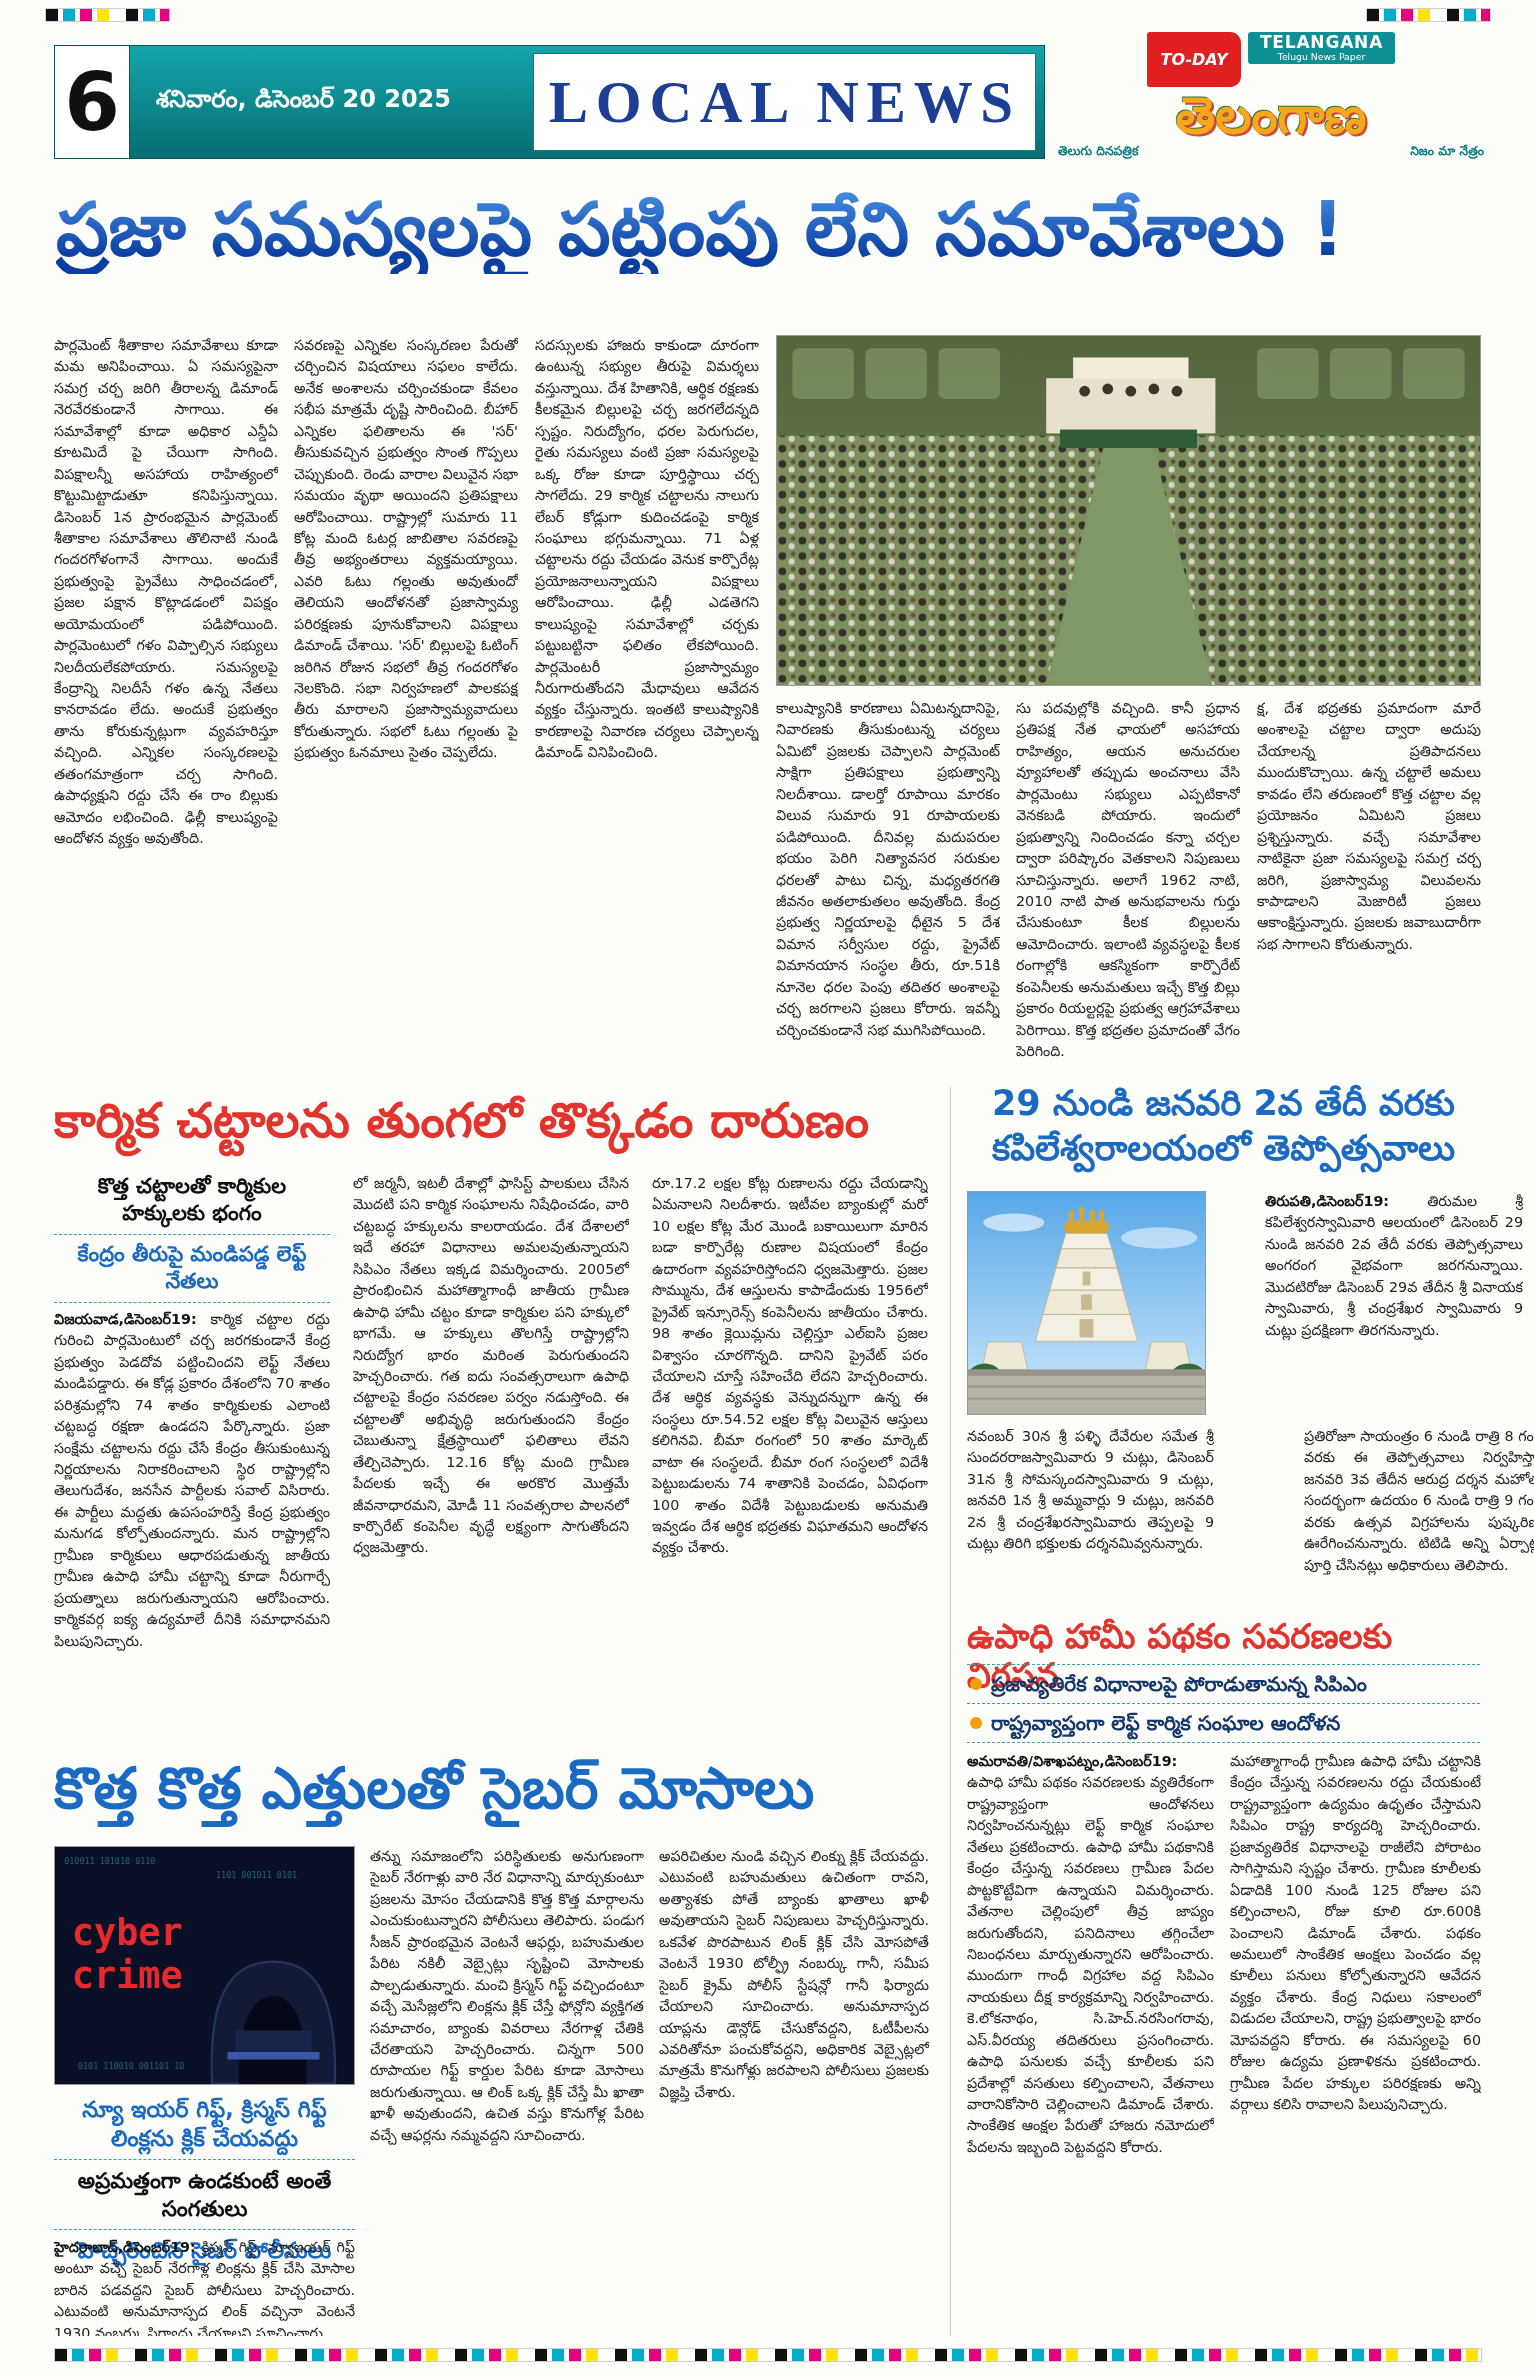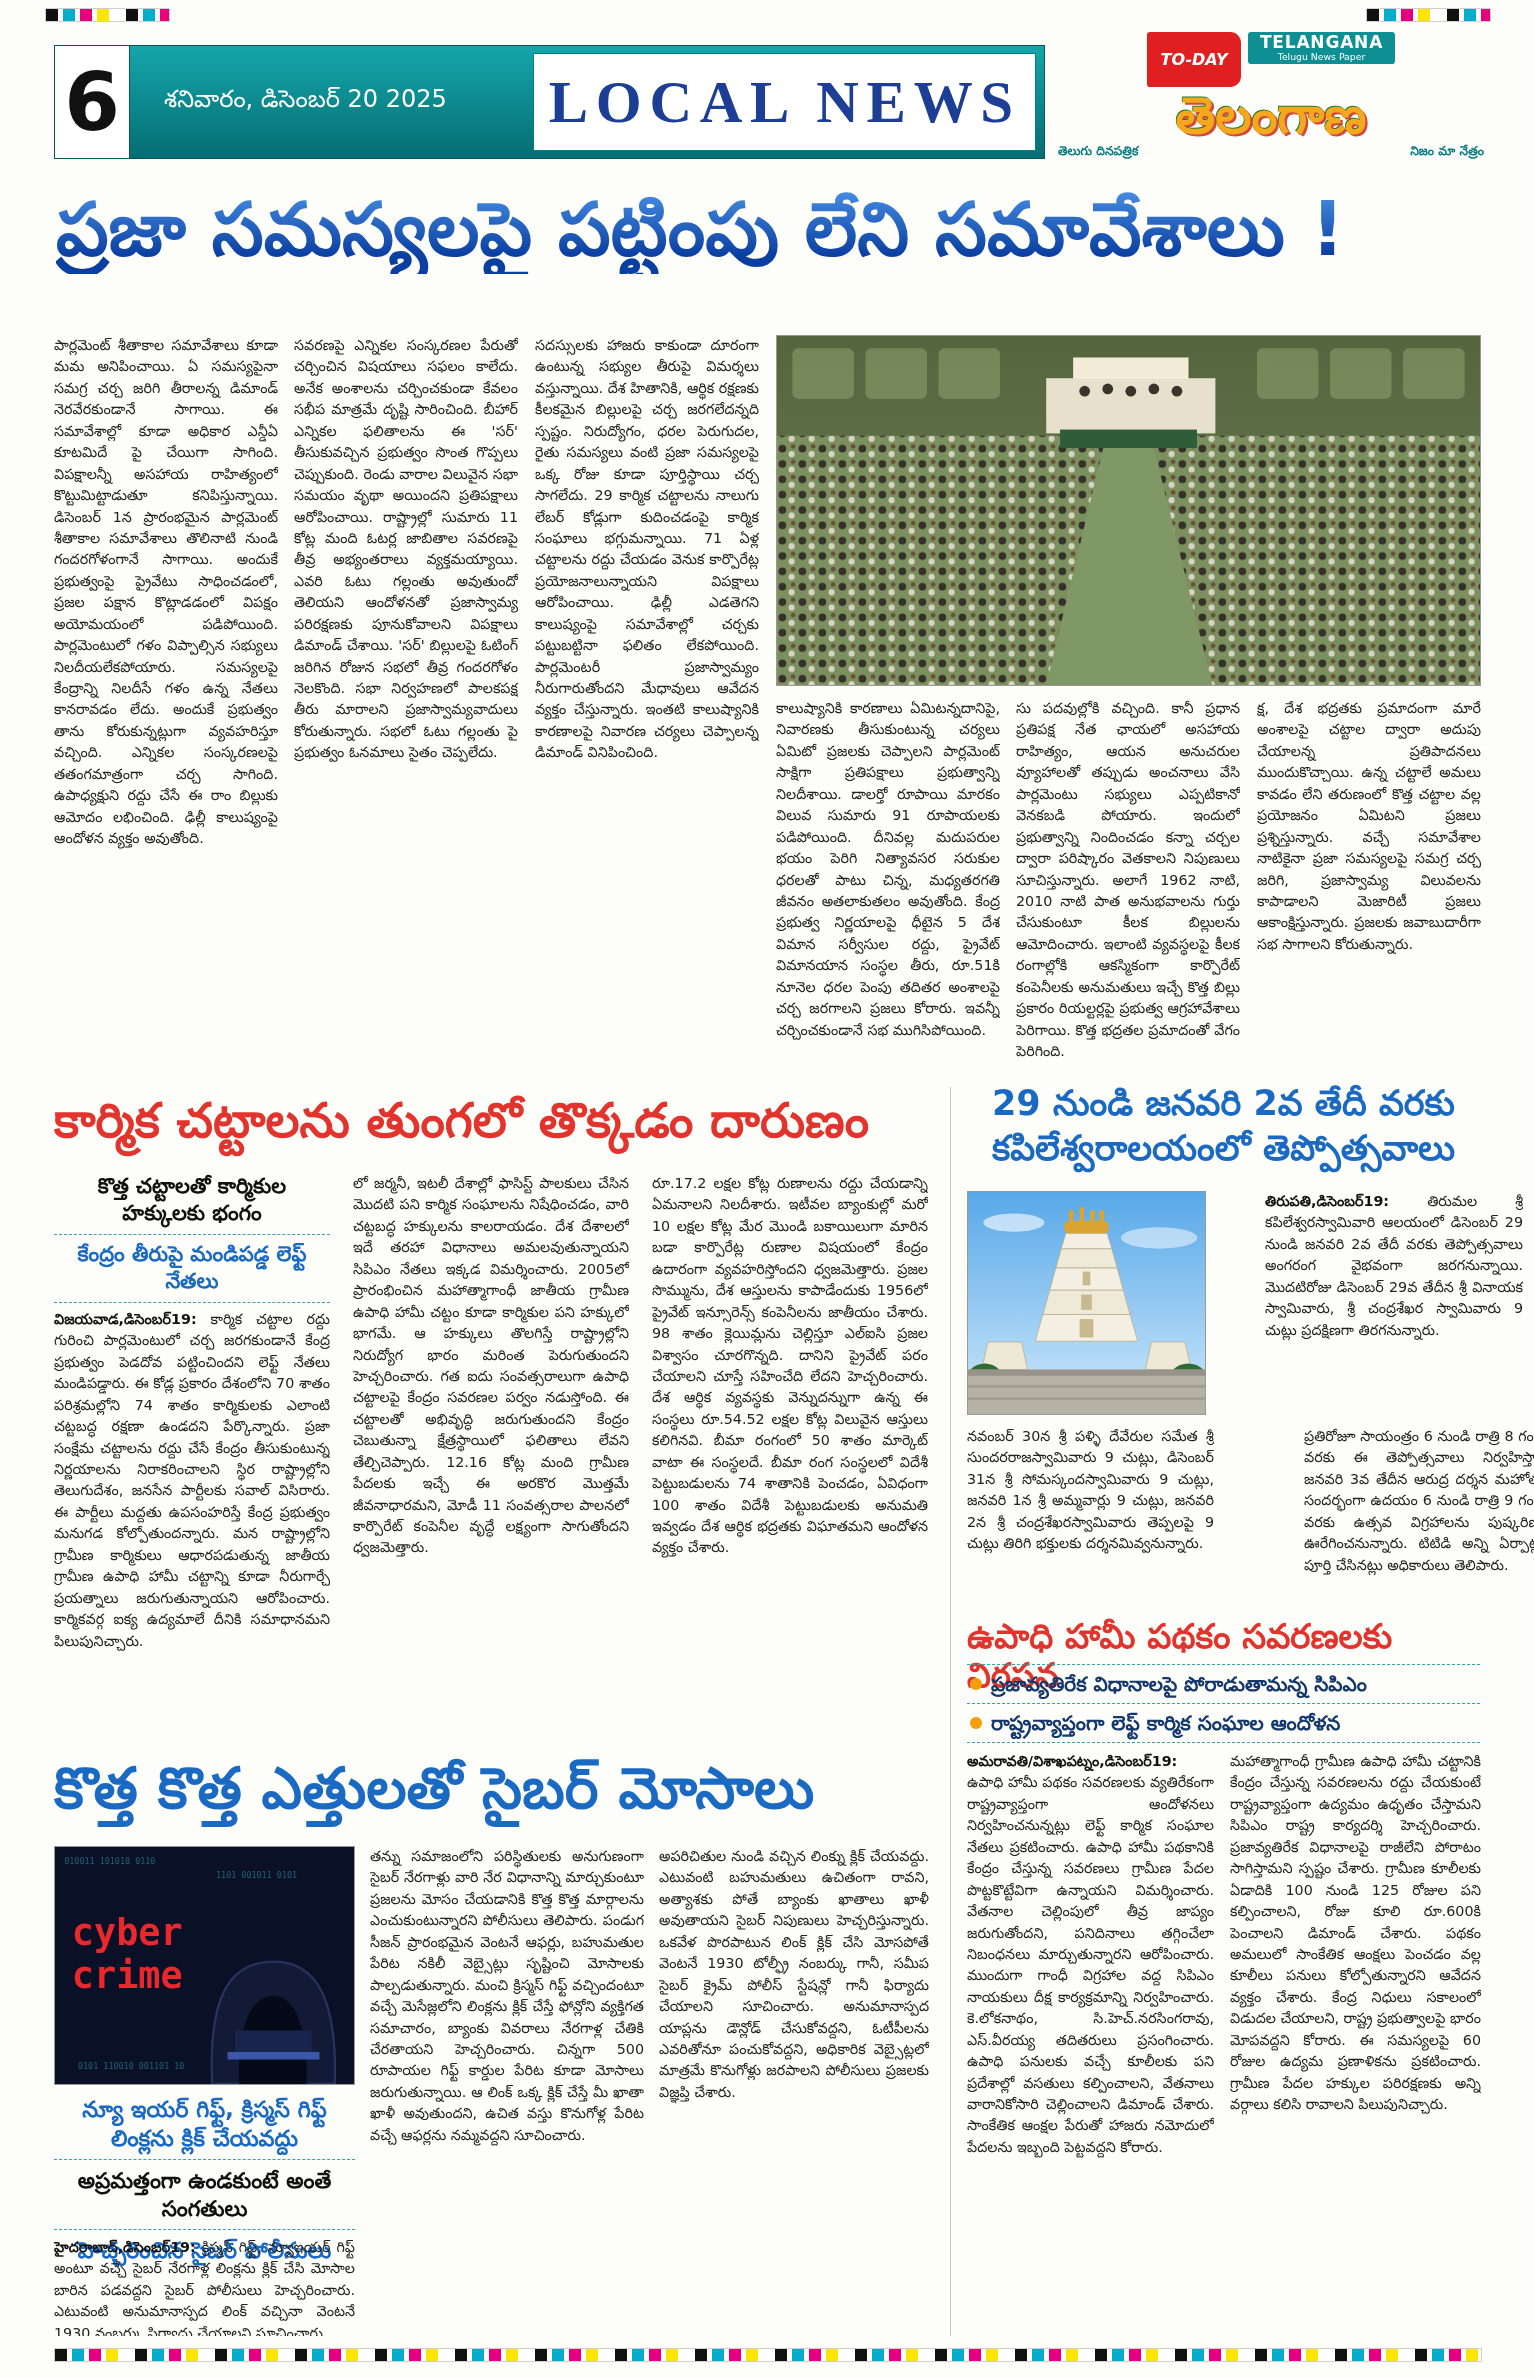--- a/index.html
+++ b/index.html
@@ -21,21 +21,21 @@
     position:absolute;left:54px;top:45px;width:991px;height:114px;
     background:linear-gradient(180deg,#14a6ab,#056e73);
     border:1.5px solid #06565c;box-sizing:border-box;
     display:flex;align-items:center;
   }
   .pagenum-box{
     width:74px;height:100%;background:#ffffff;border-right:1.5px solid #06565c;
     display:flex;align-items:center;justify-content:center;
     font-size:80px;font-weight:bold;color:#111;
   }
-  .edition-date{color:#ffffff;font-weight:normal;font-size:24px;margin-left:34px;white-space:nowrap;}
+  .edition-date{color:#ffffff;font-weight:bold;font-size:24px;margin-left:26px;white-space:nowrap;}
   .localnews-box{
     margin-left:auto;margin-right:7.7px;width:501px;height:96px;background:#ffffff;
     border:1.5px solid #0a7c82;display:flex;align-items:center;justify-content:center;
   }
   .localnews-text{
     font-family:"Liberation Serif","DejaVu Serif",serif;font-weight:bold;
     font-size:59px;letter-spacing:7.7px;color:#1c3e94;
   }
   .masthead{position:absolute;left:1058px;top:32px;width:426px;height:133px;}
   .mast-badges{display:flex;gap:6.2px;align-items:flex-start;justify-content:center;}

